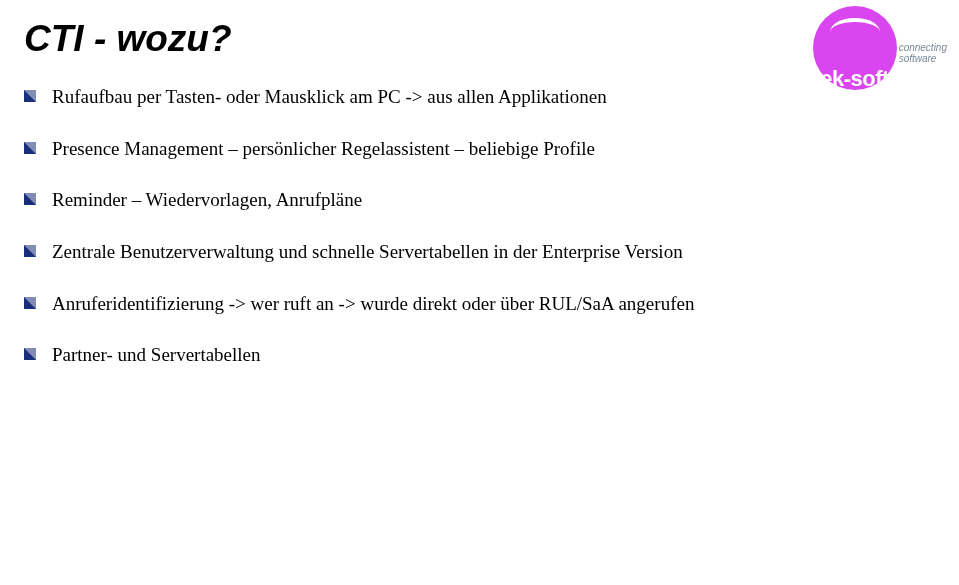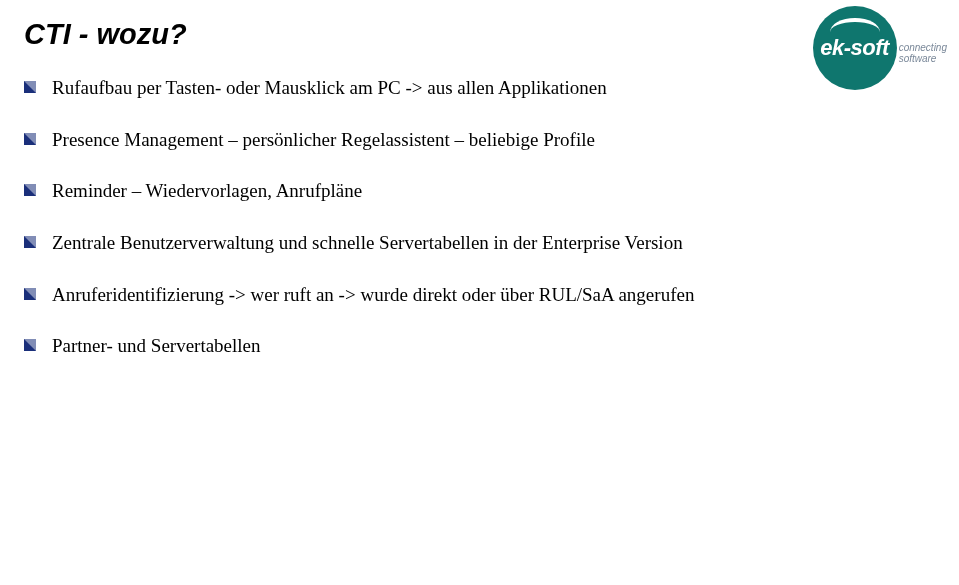--- a/index.html
+++ b/index.html
@@ -4,42 +4,41 @@
 <style>
   * { margin: 0; padding: 0; box-sizing: border-box; }
   html, body { width: 959px; height: 585px; background: #fff; font-family: Arial, Helvetica, sans-serif; color: #000; }
   .slide {
     position: relative;
     width: 959px;
     height: 585px;
     padding: 18px 24px 12px 24px;
   }
   .title {
-    font-size: 29px;
+    font-size: 37px;
     font-weight: 700;
     font-style: italic;
     margin-bottom: 24px;
   }
   .logo {
     position: absolute;
     top: 6px;
     right: 12px;
     display: flex;
     align-items: flex-start;
   }
   .logo-circle {
     width: 84px;
     height: 84px;
     border-radius: 50%;
-    background: #0f766e;
+    background: #d946ef;
     display: flex;
-    align-items: center;
+    align-items: flex-end;
     justify-content: center;
     position: relative;
-    font-style: italic;
   }
   .logo-text {
     color: #fff;
     font-weight: 700;
     font-size: 22px;
     letter-spacing: -0.5px;
     line-height: 1;
   }
   .logo-arc {
     position: absolute;

